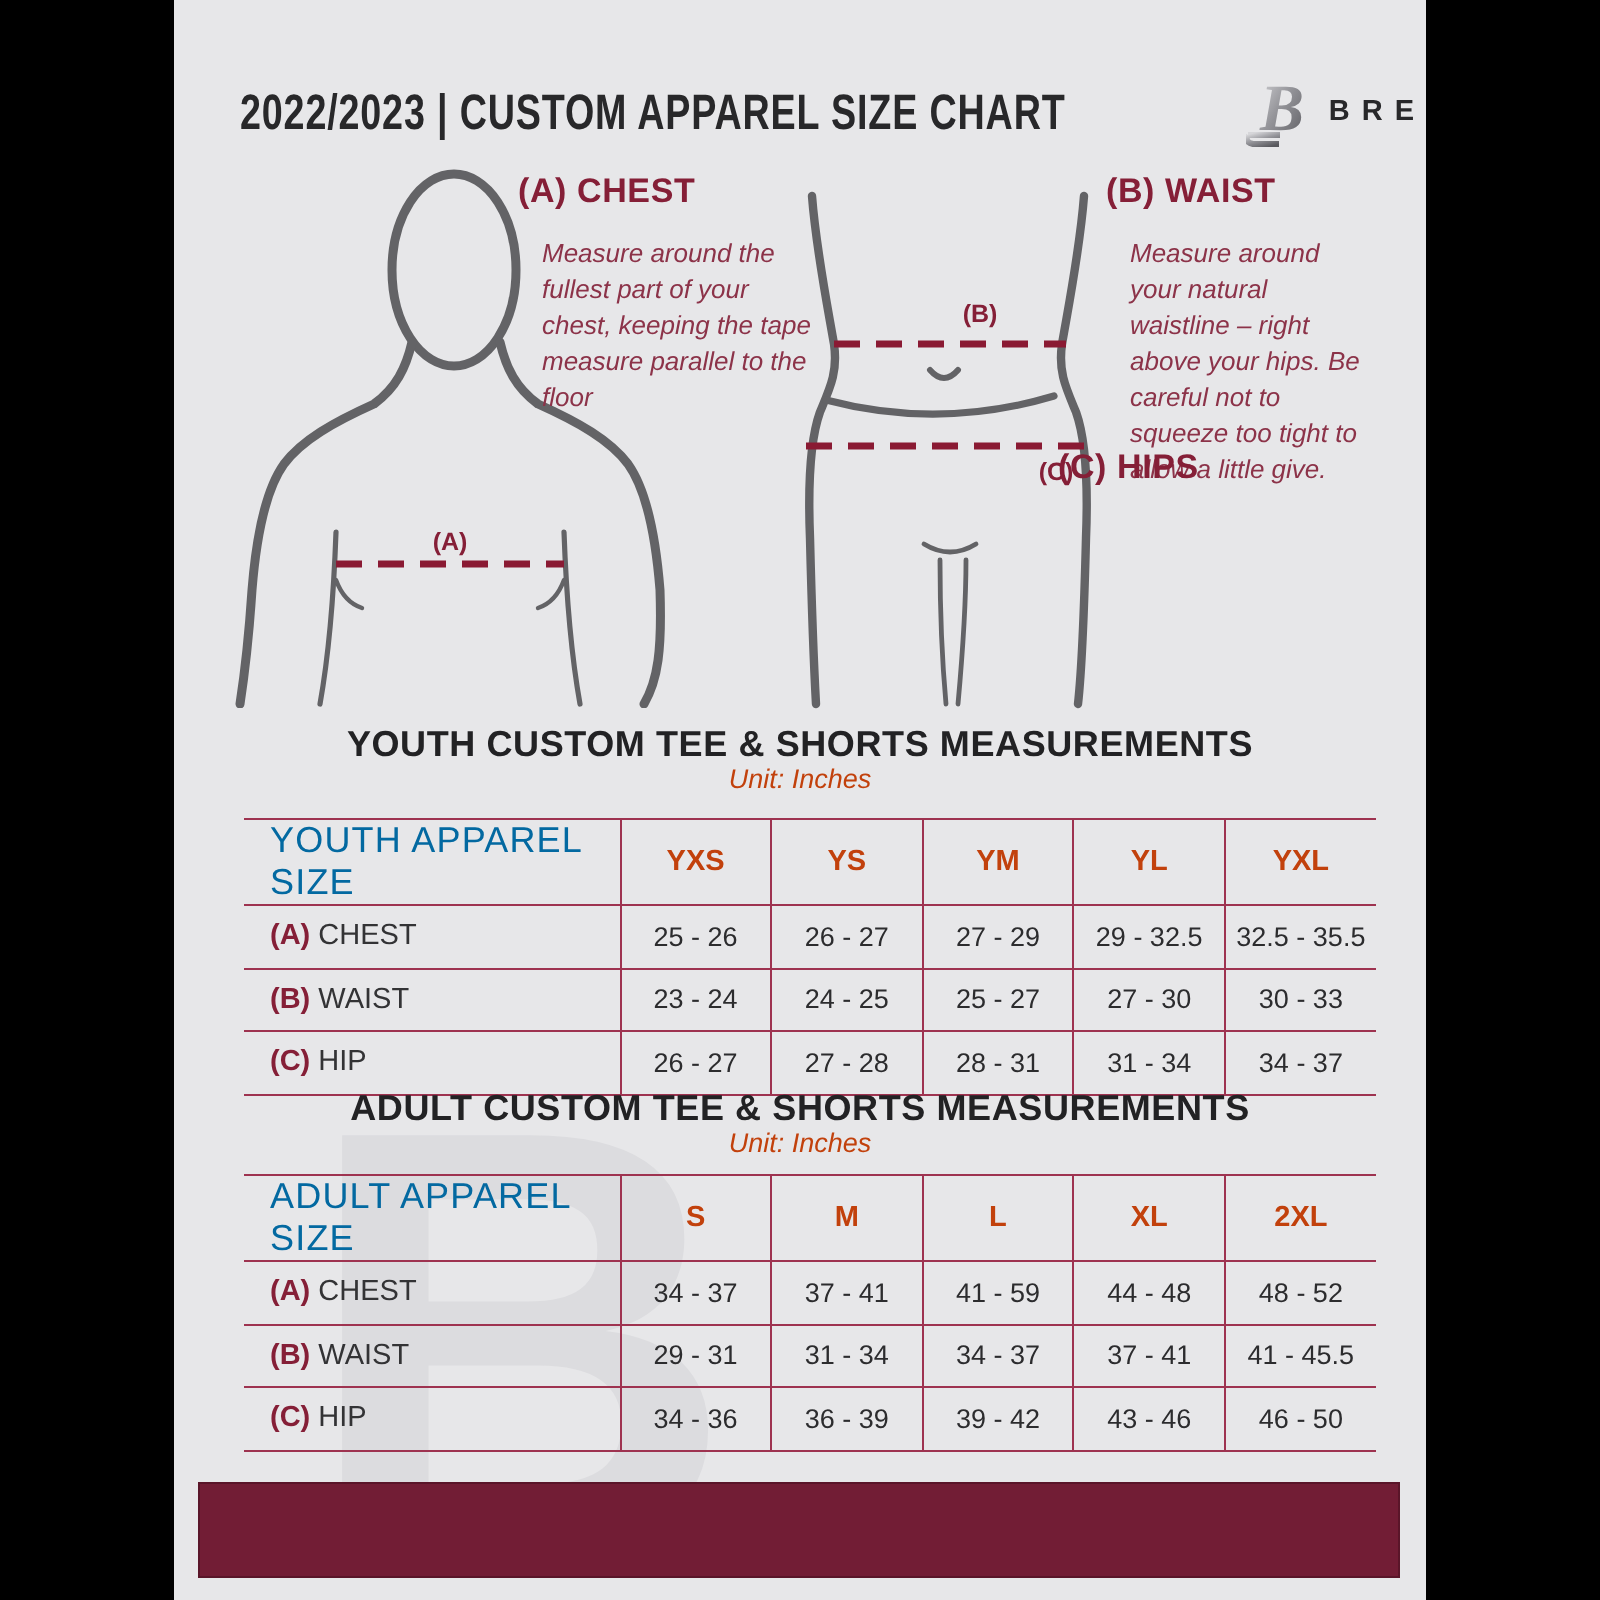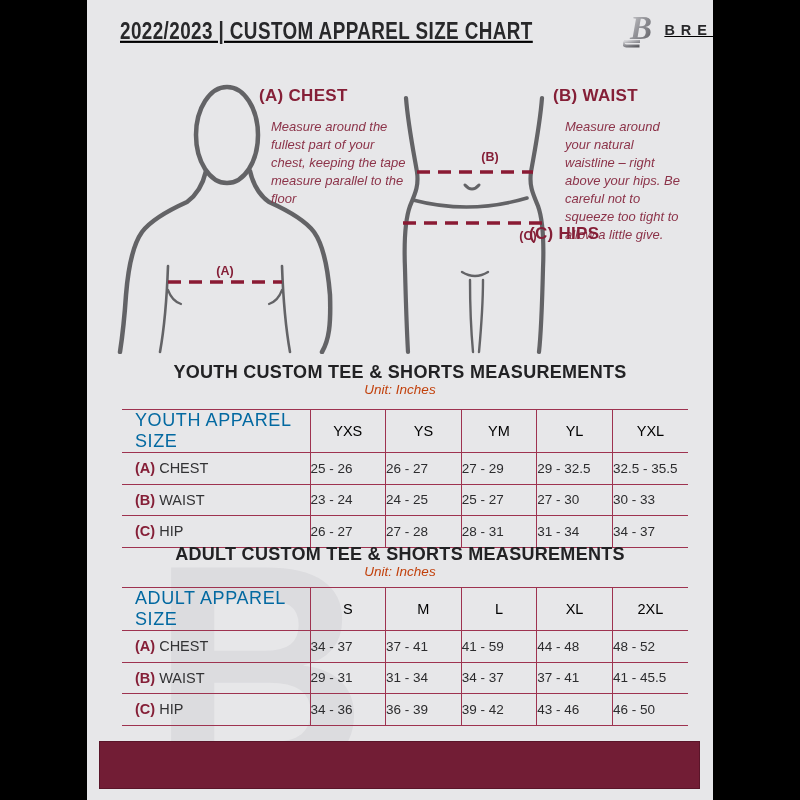--- a/index.html
+++ b/index.html
@@ -6,22 +6,22 @@
   body{
     width:800px;height:800px;background:#000;position:relative;overflow:hidden;
     font-family:"Liberation Sans", sans-serif;
   }
   .page{
     position:absolute;left:87px;top:0;width:626px;height:800px;
     background:#e7e7e9;overflow:hidden;
   }
   
   .header{
-    position:absolute;top:9px;left:33px;right:20px;height:42px;
-    display:flex;align-items:center;z-index:3;text-decoration:underline;
+    position:absolute;top:35px;left:33px;right:20px;height:42px;
+    display:flex;align-items:center;z-index:3;
   }
   .doc-title{
     font-size:23px;font-weight:bold;color:#28282a;letter-spacing:.5px;
     transform:scaleX(.82) scaleY(1.08);transform-origin:left center;white-space:nowrap;
   }
   .brand{display:flex;align-items:center;gap:7px;}
   .brand-name{font-size:14.5px;font-weight:bold;color:#28282a;letter-spacing:6px;}
   
   .instr{position:absolute;z-index:2;}
   .instr h3{margin:0 0 9px 0;font-size:17px;font-weight:bold;color:#851f37;letter-spacing:.3px;}
@@ -40,24 +40,24 @@
   .tbl-title{position:absolute;width:100%;text-align:center;font-size:18px;font-weight:bold;color:#222224;letter-spacing:.3px;z-index:1;}
   .tbl-unit{position:absolute;width:100%;text-align:center;font-size:13.5px;font-style:italic;color:#c2410c;z-index:1;}
   .size-table{
     position:absolute;left:35px;width:566px;border-collapse:collapse;table-layout:fixed;z-index:1;
     border-top:1.8px solid #9e3350;
   }
   .size-table th,.size-table td{height:30.5px;border-bottom:1.8px solid #9e3350;padding:0;}
   .size-table th+th,.size-table td+td{border-left:1.8px solid #9e3350;}
   .size-table .col-label{width:188px;}
   th.size-label-cell{font-weight:normal;font-size:18px;color:#0369a1;text-align:left;padding-left:13px;letter-spacing:.6px;}
-  th.size-cell{font-size:14.5px;font-weight:normal;color:#000000;text-align:center;}
+  th.size-cell{font-size:14.5px;font-weight:bold;color:#c2410c;text-align:center;}
   td.row-label{text-align:left;padding-left:13px;font-size:14.5px;color:#333335;}
   td.row-label b{color:#851f37;font-weight:bold;}
-  td.val{font-size:13.5px;color:#2c2c2e;text-align:left;}
+  td.val{font-size:13.5px;color:#2c2c2e;text-align:center;}
   .youth-title{top:362px;} .youth-unit{top:382px;} #youth-table{top:409px;}
   .adult-title{top:544px;} .adult-unit{top:564px;} #adult-table{top:587px;}
   
   .watermark{
     position:absolute;left:64px;top:520px;z-index:0;
     font-size:300px;font-weight:bold;color:#dcdcdf;line-height:1;user-select:none;
   }
   .footer-bar{
     position:absolute;left:12px;top:741px;width:601px;height:48px;
     background:#721d35;border:1px solid #5a1529;z-index:2;box-sizing:border-box;

